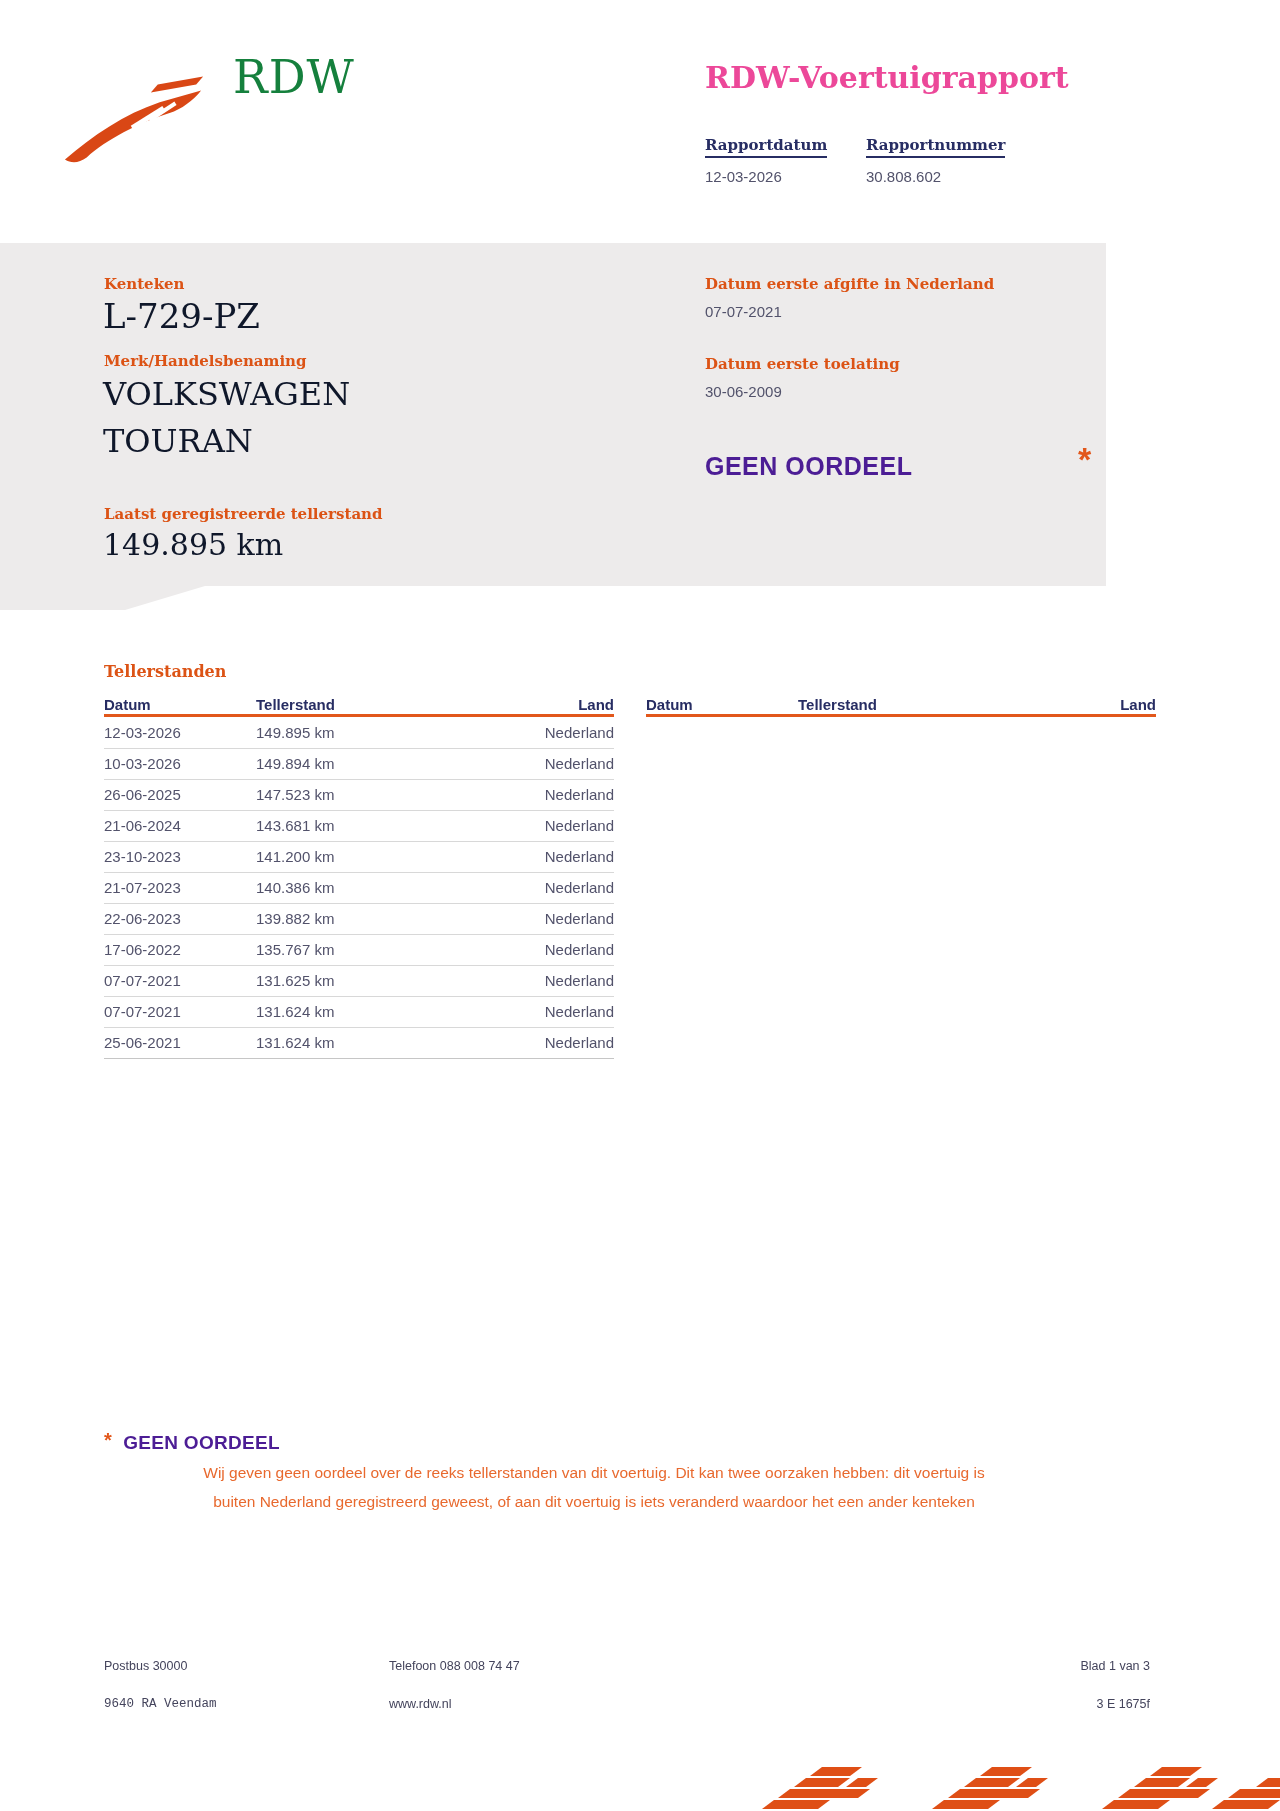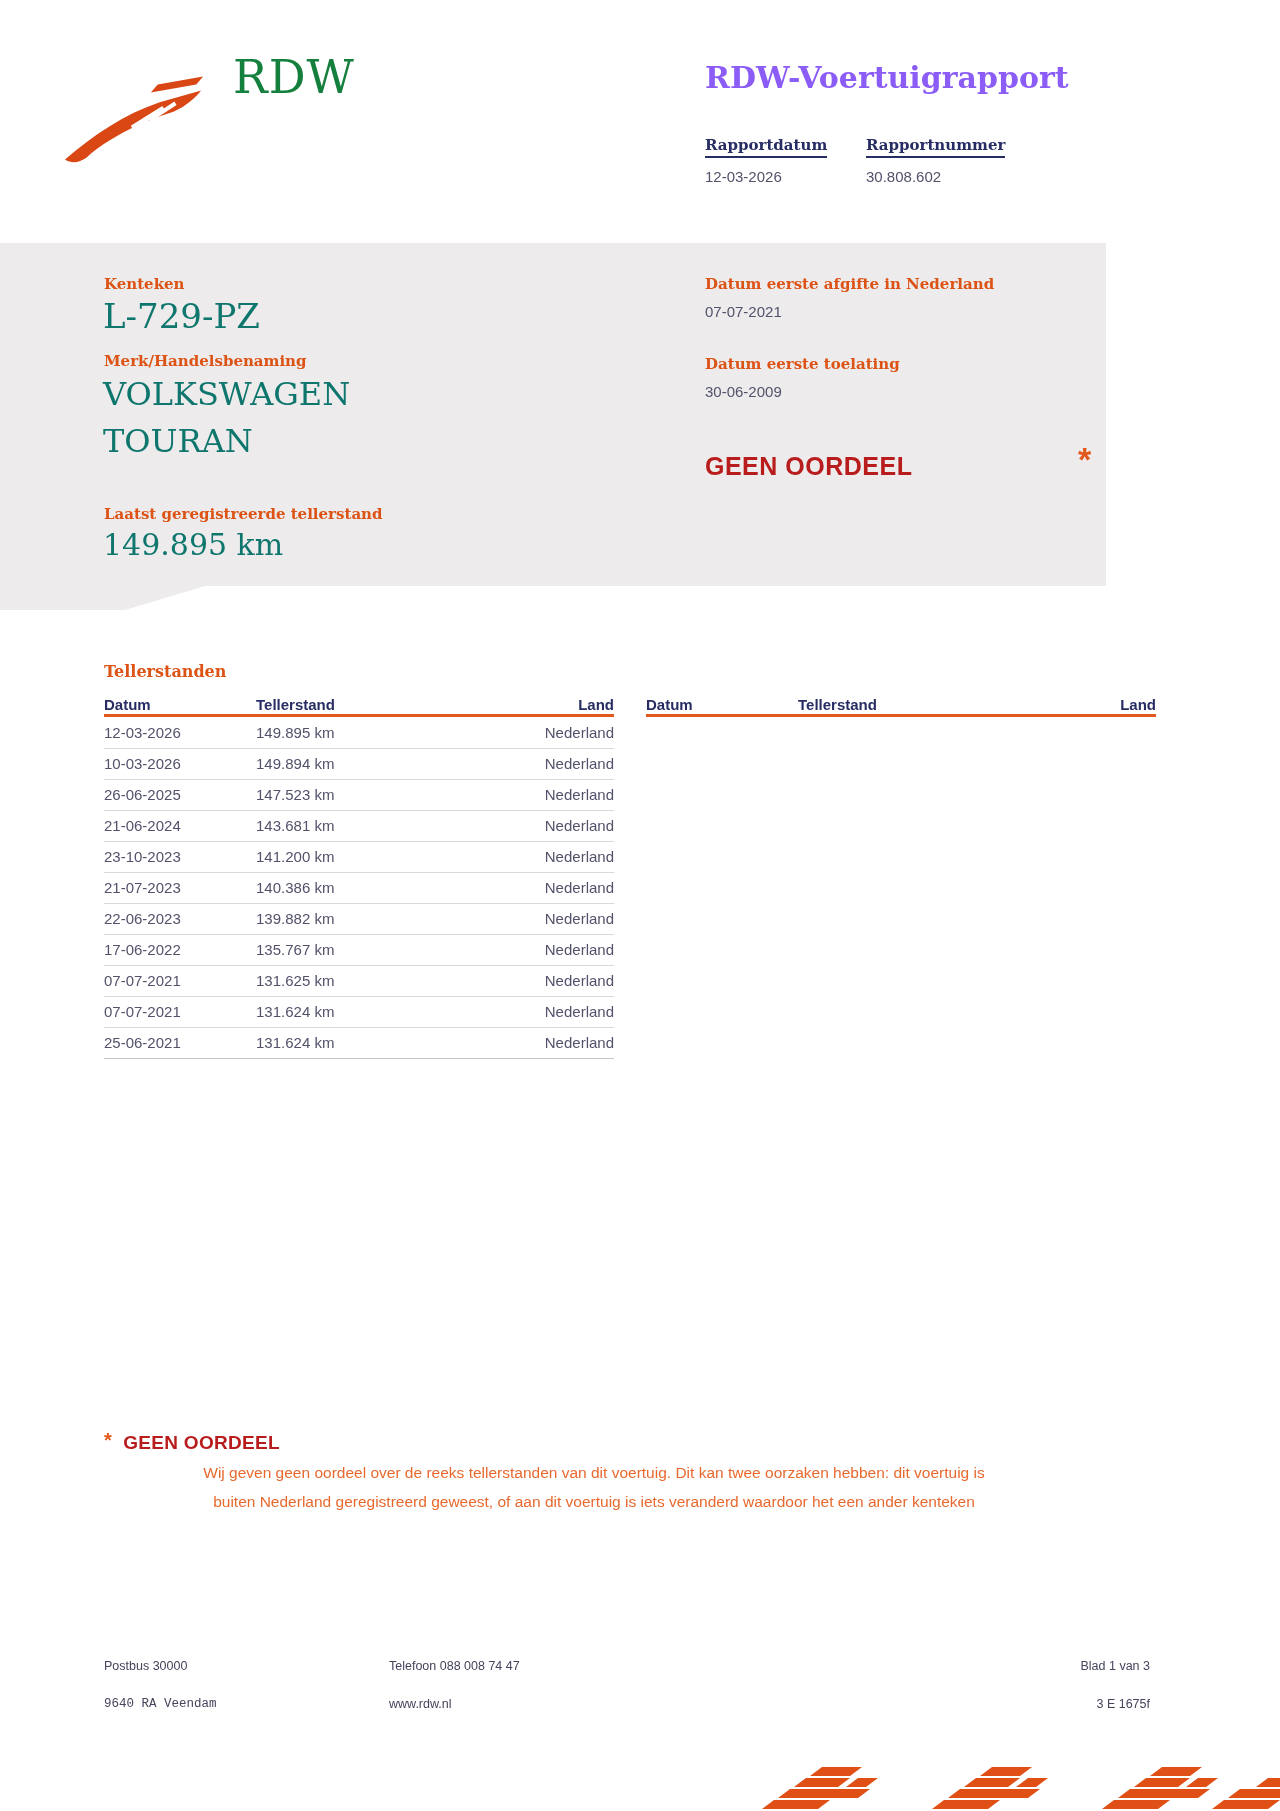--- a/index.html
+++ b/index.html
@@ -1,24 +1,24 @@
 <!DOCTYPE html>
 <html><head>
 <meta charset="utf-8">
 <style>
   html,body{margin:0;padding:0;background:#ffffff;}
   #page{position:relative;width:1280px;height:1811px;background:#ffffff;overflow:hidden;
         font-family:"Liberation Sans",sans-serif;}
   .abs{position:absolute;}
   
   .slab{font-family:"DejaVu Serif",serif;font-weight:bold;}
-  .serifval{font-family:"DejaVu Serif",serif;color:#0f766e;}
+  .serifval{font-family:"DejaVu Serif",serif;color:#0f172a;}
   .lbl-orange{color:#DC5315;font-size:15px;}
   .sansval{color:#52526B;font-size:15px;}
-  .navy-bold{color:#b91c1c;font-weight:bold;}
+  .navy-bold{color:#4c1d95;font-weight:bold;}
   .uline{border-bottom:2px solid #272D63;padding-bottom:2px;}
   
   #graybox{left:0;top:243px;width:1106px;height:343px;background:#EDEBEB;}
   #graybox-tab{left:0;top:586px;width:205px;height:24px;background:#EDEBEB;
     clip-path:polygon(0 0,100% 0,61% 100%,0 100%);}
   
   .thead{display:flex;font-size:15px;color:#272D63;font-weight:bold;}
   .thead .c1{width:152px;} .thead .c2{flex:1;} .thead .c3{text-align:right;}
   .orange-rule{height:3px;background:#E2571B;}
   .trow{display:flex;height:30px;line-height:30px;font-size:15px;color:#52526B;
@@ -38,21 +38,21 @@
   <div class="abs" style="left:63px;top:76px;width:148px;height:90px;">
     <svg width="148" height="90" viewBox="0 0 150 90">
       <path d="M2 84 C 30 60, 62 38, 98 26 L 140 14 C 132 24, 120 33, 108 37 C 76 47, 44 64, 24 82 C 16 88, 8 88, 2 84 Z" fill="#D94715"></path>
       <path d="M96 8 L142 0 L135 8 L89 16 Z" fill="#D94715"></path>
       <path d="M70 52 L102 32" stroke="#ffffff" stroke-width="5"></path>
       <path d="M88 44 L114 27" stroke="#ffffff" stroke-width="4"></path>
     </svg>
   </div>
   <div class="abs serifval" style="left:233px;top:50px;font-size:46px;letter-spacing:1px;color:#15803d;">RDW</div>
 
-  <div class="abs slab" style="left:705px;top:60px;font-size:30px;color:#8b5cf6;">RDW-Voertuigrapport</div>
+  <div class="abs slab" style="left:705px;top:60px;font-size:30px;color:#ec4899;">RDW-Voertuigrapport</div>
 
   <div class="abs slab" style="left:705px;top:136px;font-size:15px;color:#272D63;">
     <span class="uline">Rapportdatum</span>
   </div>
   <div class="abs slab" style="left:866px;top:136px;font-size:15px;color:#272D63;">
     <span class="uline">Rapportnummer</span>
   </div>
   <div class="abs sansval" style="left:705px;top:168px;">12-03-2026</div>
   <div class="abs sansval" style="left:866px;top:168px;">30.808.602</div>
 

